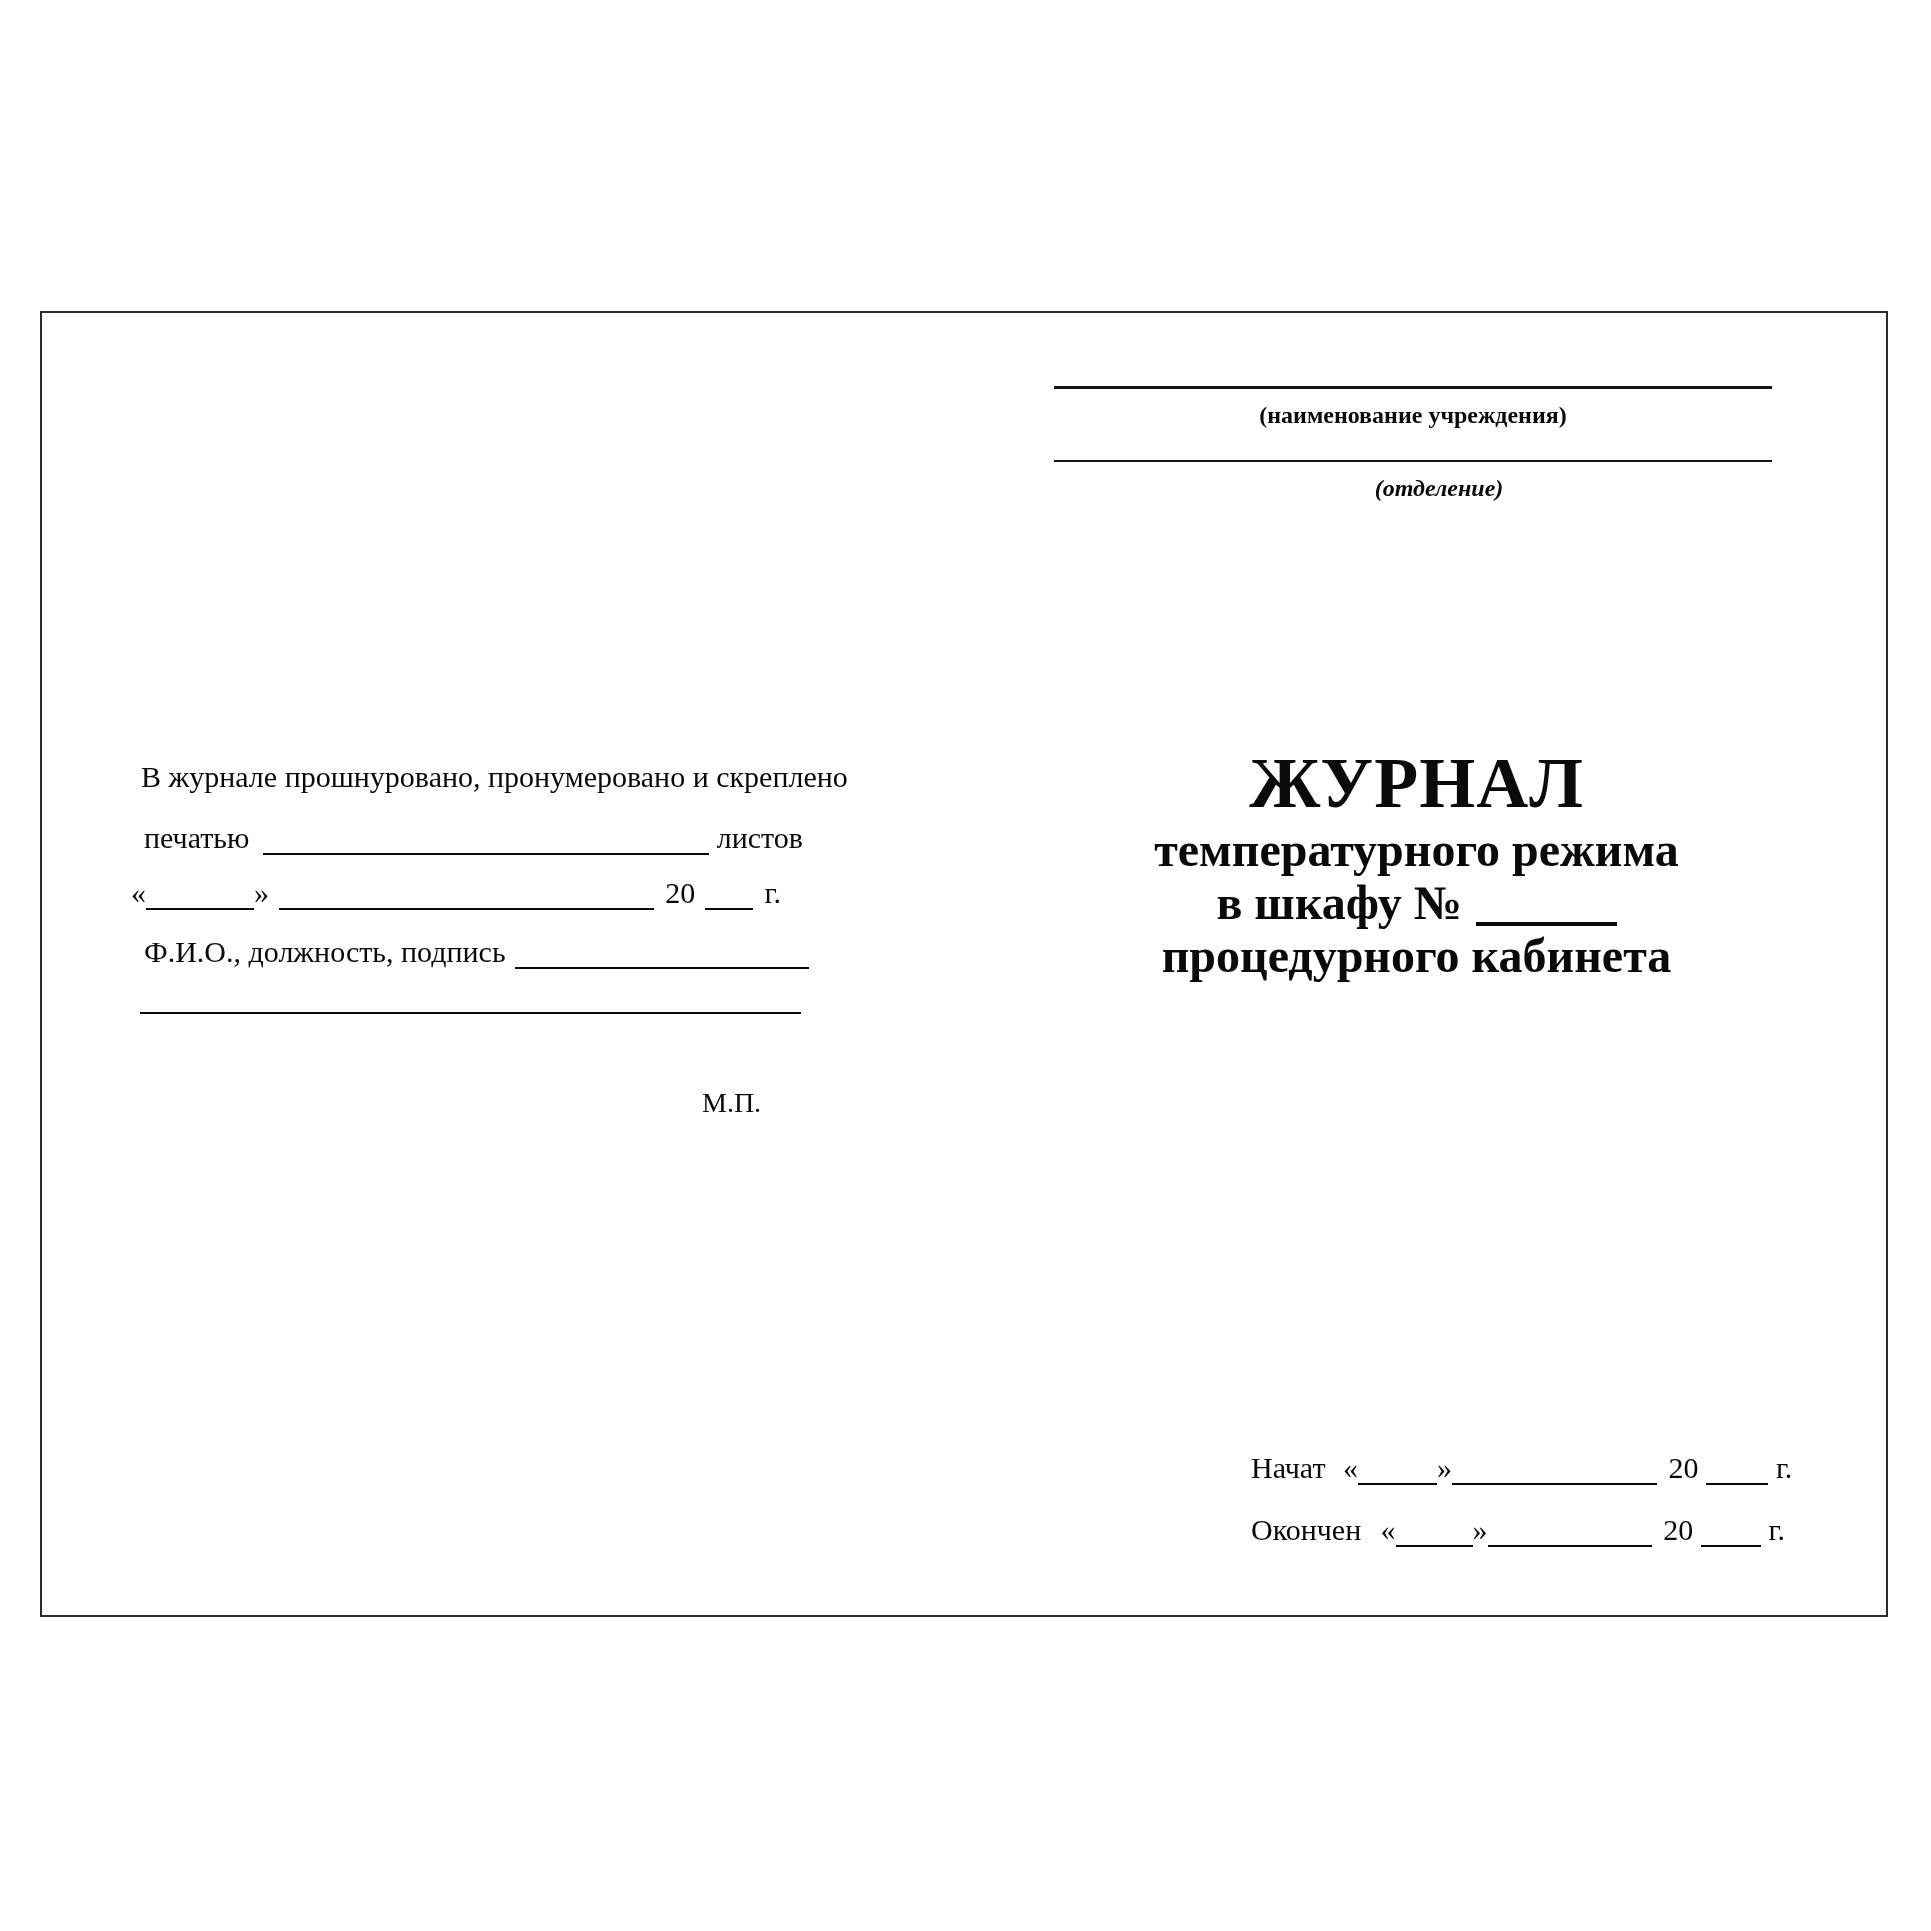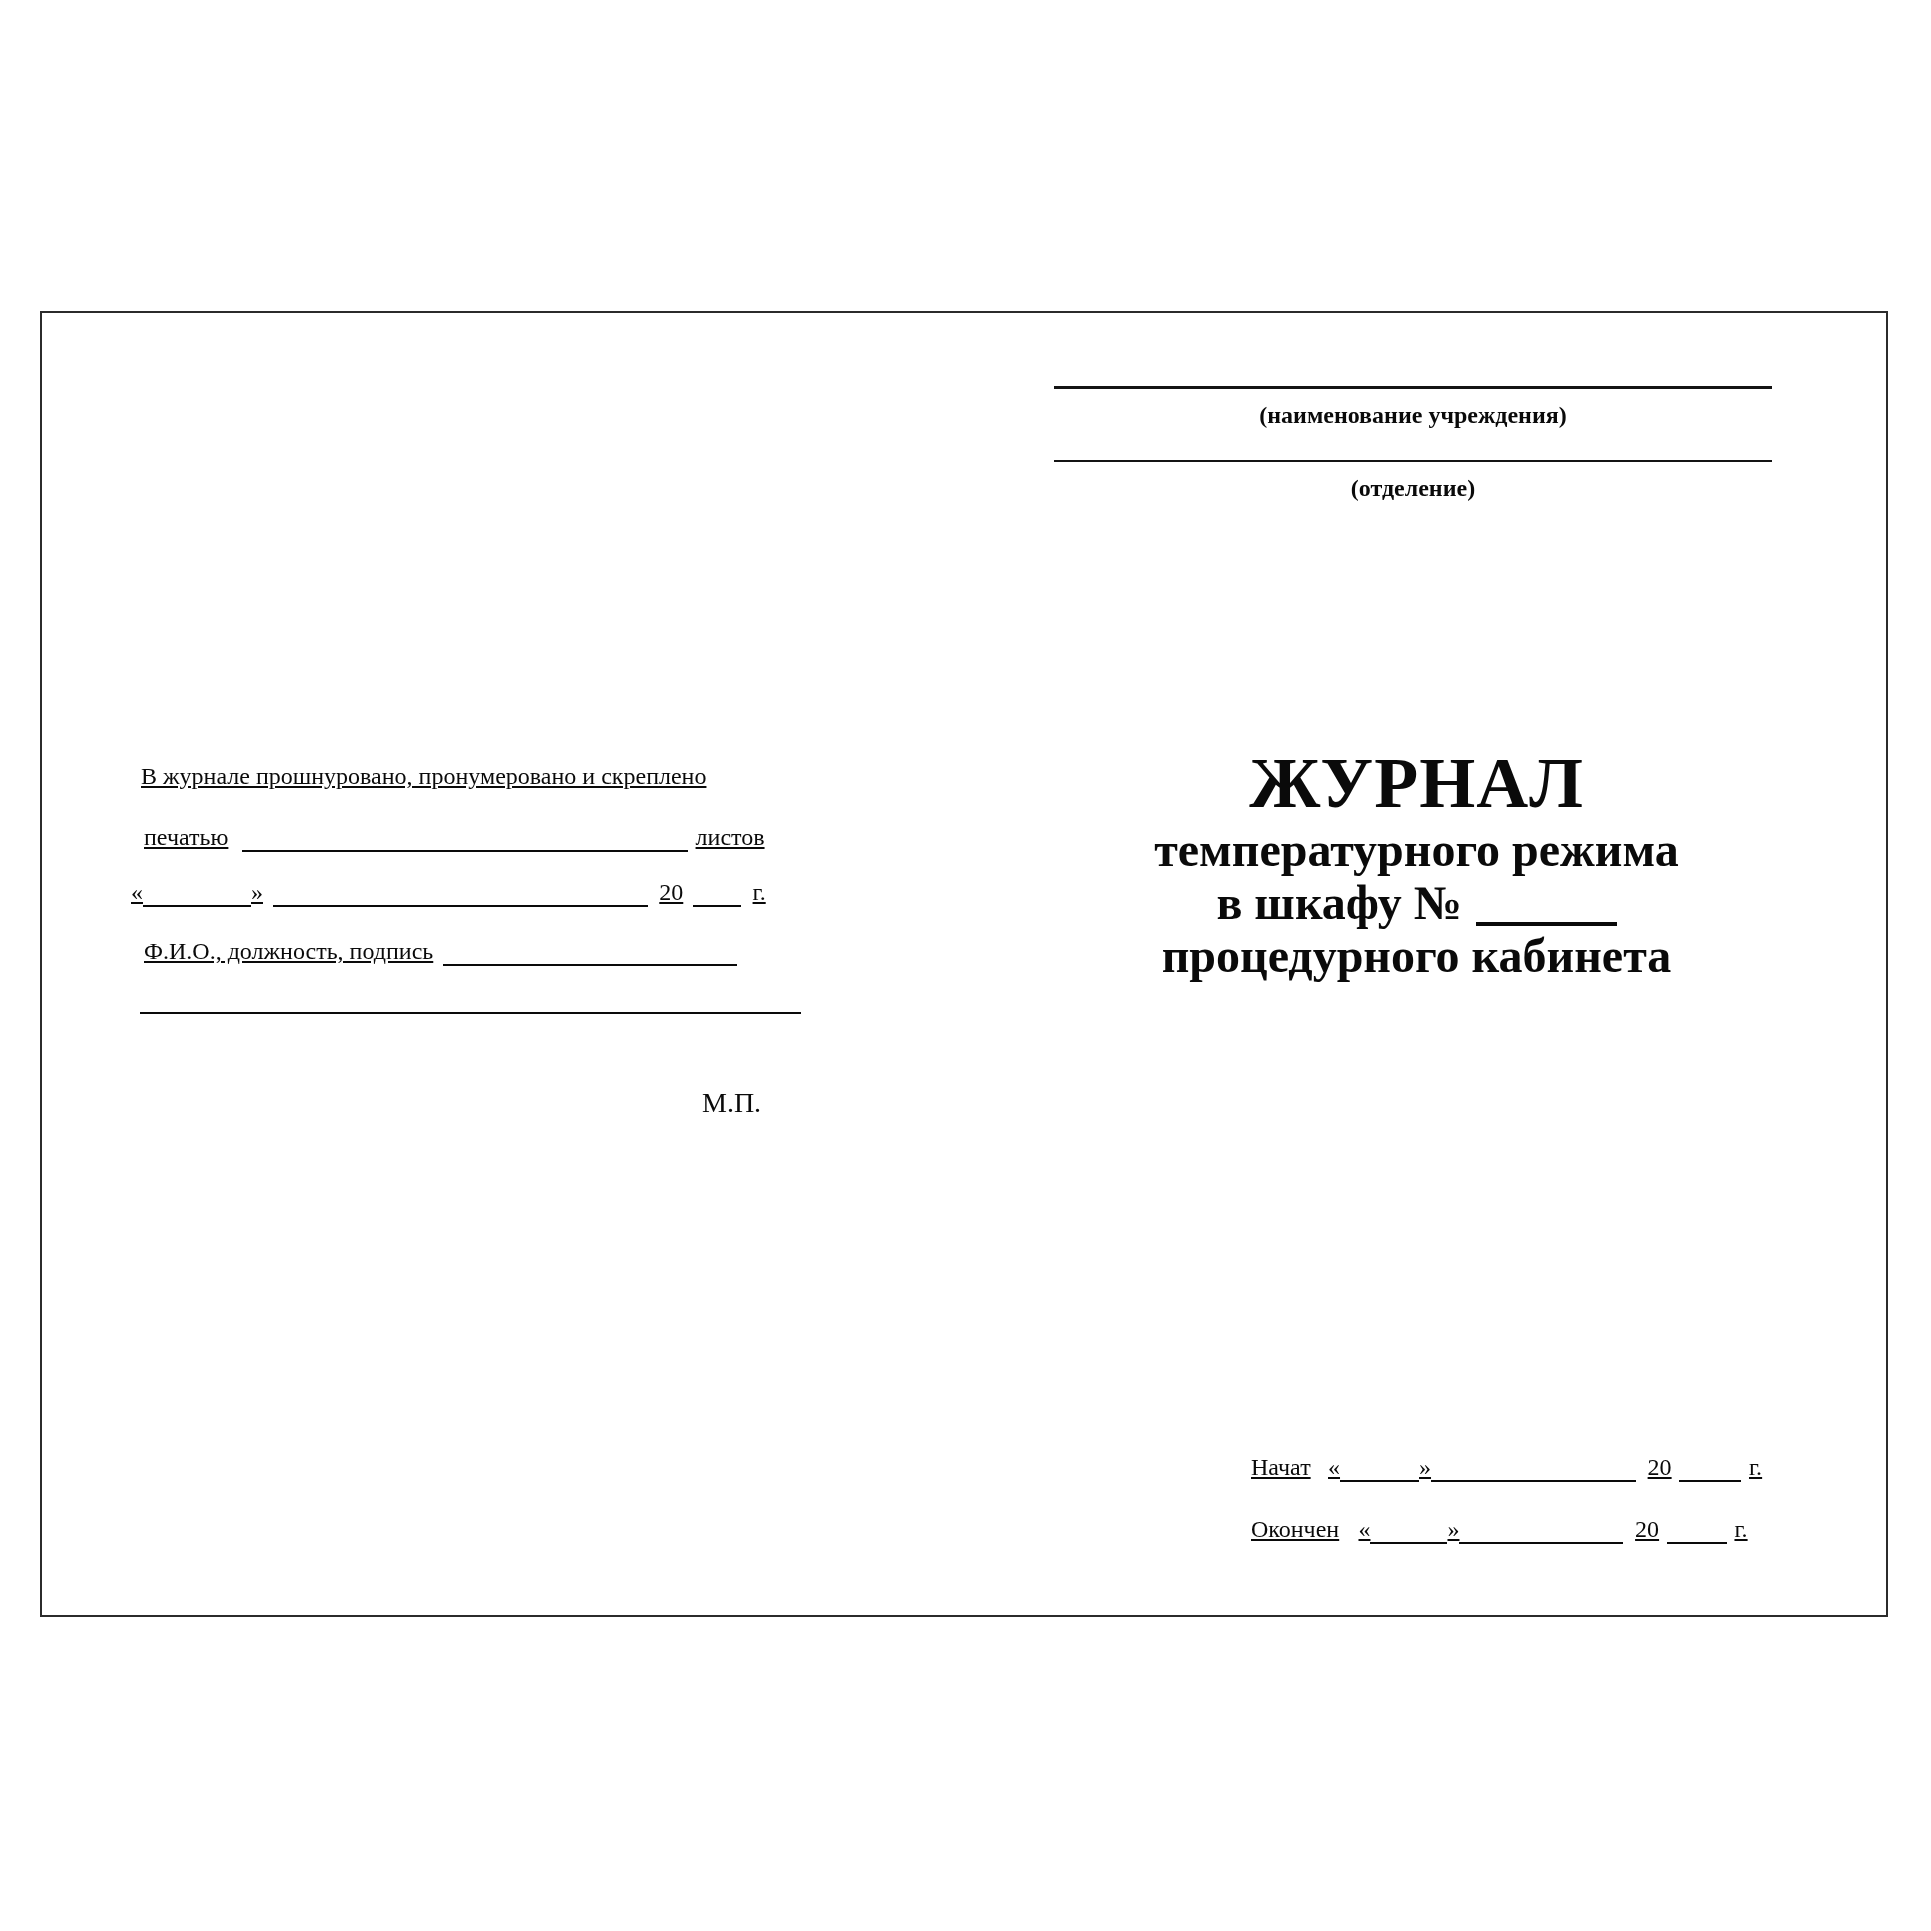--- a/index.html
+++ b/index.html
@@ -38,24 +38,23 @@
     text-align: center;
     font-weight: 700;
     font-size: 24px;
     line-height: 27px;
     white-space: nowrap;
     margin-top: 8px;
   }
 
   
   .body-text {
-    font-size: 24px;
+    font-size: 30px;
     line-height: 35px;
     white-space: nowrap;
-    text-decoration: underline;
   }
 
   
   .u {
     display: inline-block;
     height: 0;
     border-bottom: 2.9px solid #0a0a0a;
     vertical-align: -6.8px;
   }
 
@@ -109,21 +108,21 @@
 </style>
 </head>
 <body>
 
 <div class="abs page-border"></div>
 
 <div class="abs rule" style="left:1054px; top:386px; width:718px;"></div>
 <div class="abs caption" style="left:1054px; top:394px;">(наименование учреждения)</div>
 
 <div class="abs rule-thin" style="left:1054px; top:460px; width:718px;"></div>
-<div class="abs caption" style="left:1054px; top:467px;">(отделение)</div>
+<div class="abs caption" style="left:1080px; top:467px;font-style:italic;">(отделение)</div>
 
 <div class="abs body-text" style="left:141px; top:759px;">В журнале прошнуровано, пронумеровано и скреплено</div>
 
 <div class="abs body-text" style="left:144px; top:820px;">
   <span>печатью</span><span class="gap14"></span><span class="u" style="width:446px;"></span><span class="gap8"></span><span>листов</span>
 </div>
 
 <div class="abs body-text" style="left:131px; top:875px;">
   <span>«</span><span class="u" style="width:108px;"></span><span>»</span><span class="gap10"></span><span class="u" style="width:375px;"></span><span class="gap12"></span><span>20</span><span class="gap10"></span><span class="u" style="width:48px;"></span><span class="gap12"></span><span>г.</span>
 </div>

